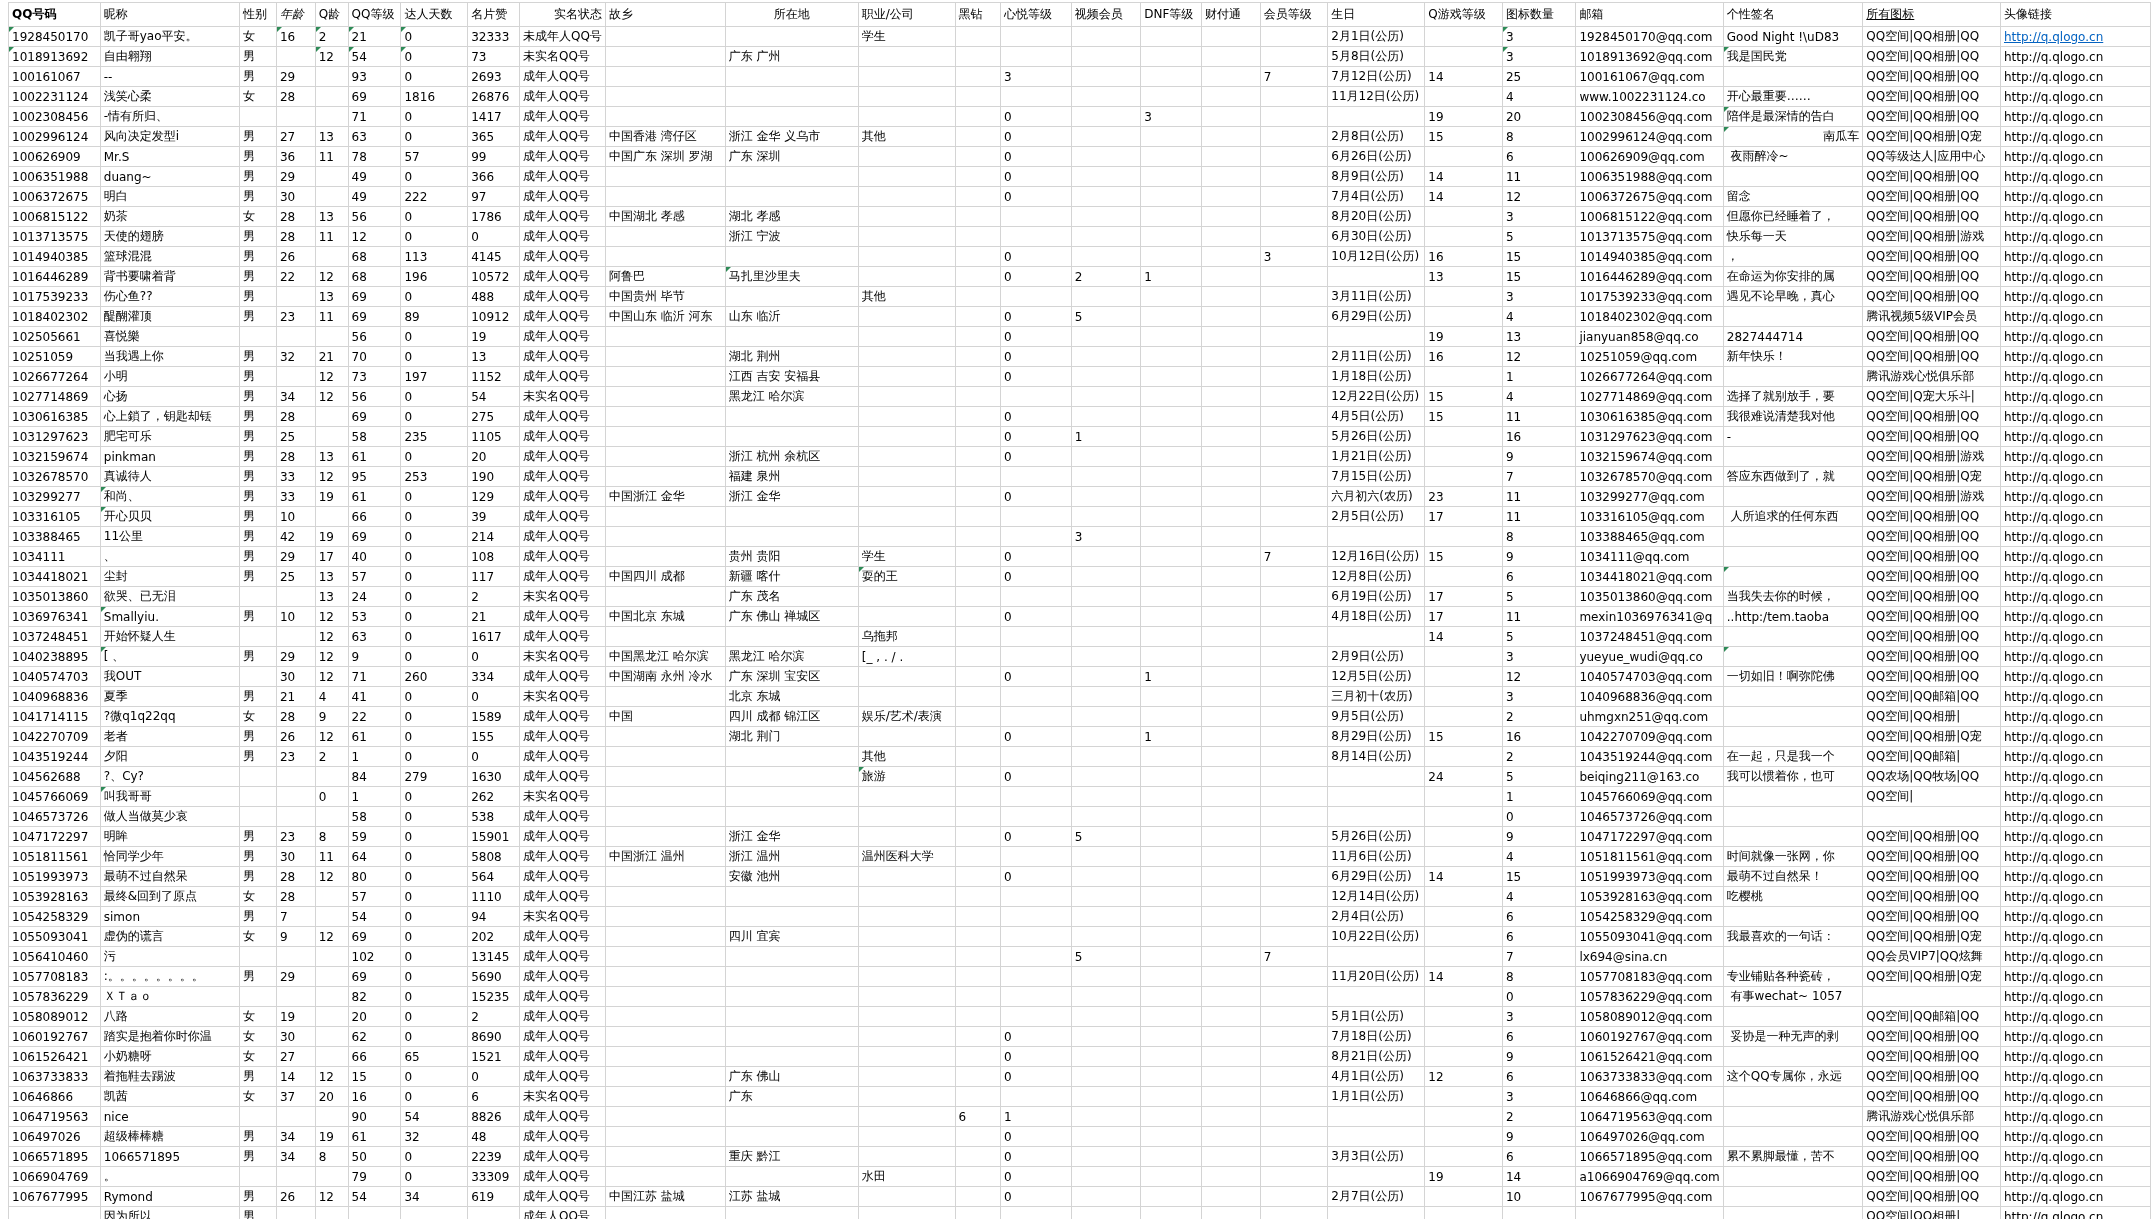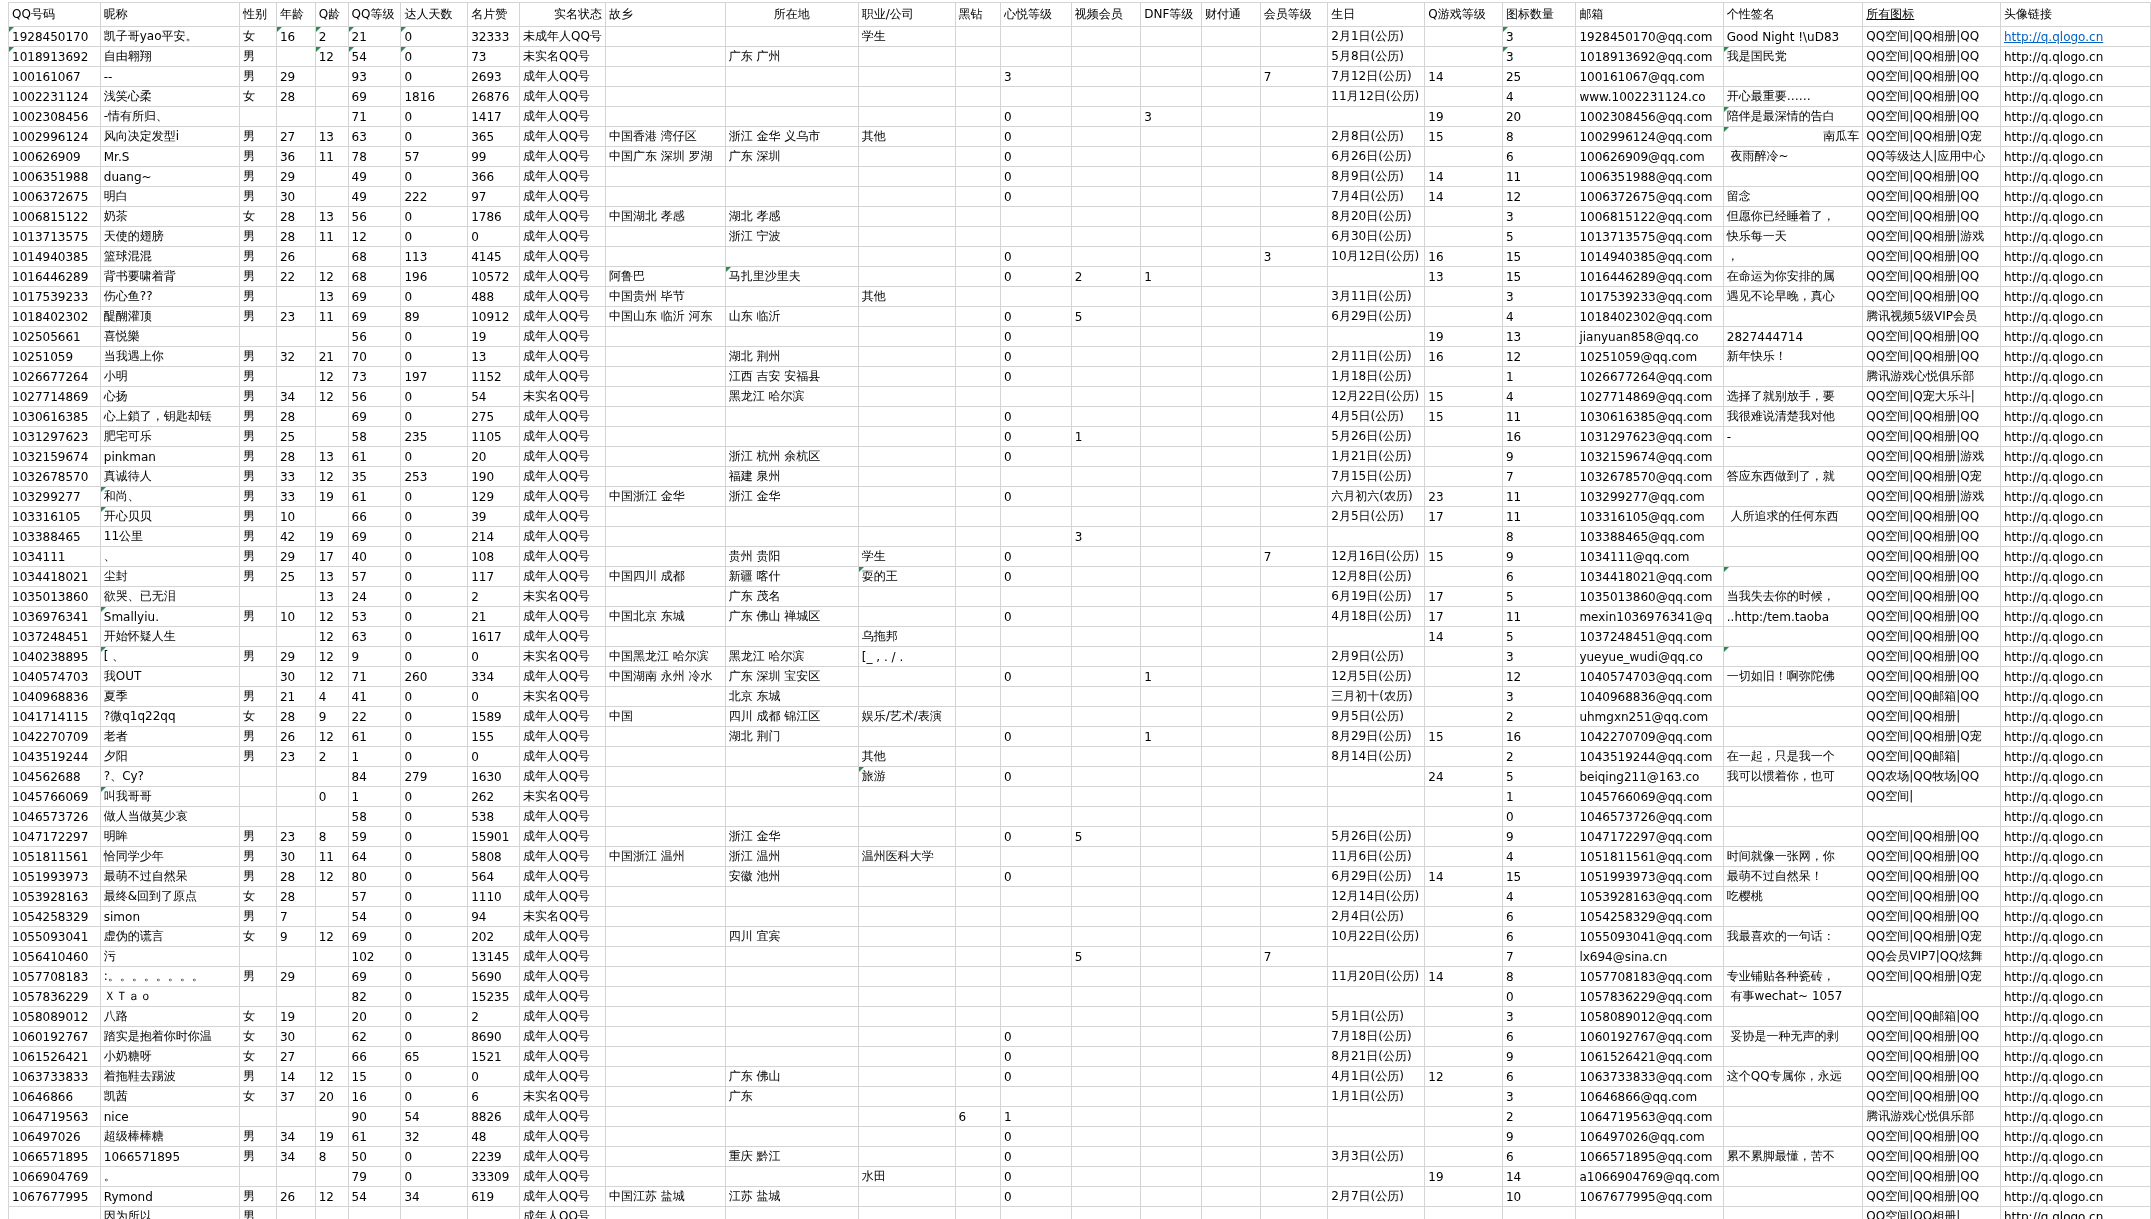--- a/index.html
+++ b/index.html
@@ -60,24 +60,24 @@
         <col style="width: 97px;">
         <col style="width: 78px;">
         <col style="width: 74px;">
         <col style="width: 140px;">
         <col style="width: 140px;">
         <col style="width: 138px;">
         <col style="width: 151px;">
       </colgroup>
     <thead>
         <tr>
-          <th style="height: 24px;">QQ号码</th>
+          <th style="height: 24px; font-weight: bold;">QQ号码</th>
           <th style="height: 24px;">昵称</th>
           <th style="height: 24px;">性别</th>
-          <th style="height: 24px;">年龄</th>
+          <th style="height: 24px; font-style: italic;">年龄</th>
           <th style="height: 24px;">Q龄</th>
           <th style="height: 24px;">QQ等级</th>
           <th style="height: 24px;">达人天数</th>
           <th style="height: 24px;">名片赞</th>
           <th style="height: 24px; text-align: right;">实名状态</th>
           <th style="height: 24px; margin-top: 24px;">故乡</th>
           <th style="height: 24px; text-align: center;">所在地</th>
           <th style="height: 24px;">职业/公司</th>
           <th style="height: 24px;">黑钻</th>
           <th style="height: 24px;">心悦等级</th>
@@ -688,21 +688,21 @@
           <td></td>
           <td>QQ空间|QQ相册|游戏</td>
           <td>http://q.qlogo.cn</td>
         </tr>
         <tr>
           <td>1032678570</td>
           <td>真诚待人</td>
           <td>男</td>
           <td>33</td>
           <td>12</td>
-          <td>35</td>
+          <td>95</td>
           <td>253</td>
           <td>190</td>
           <td>成年人QQ号</td>
           <td></td>
           <td>福建 泉州</td>
           <td></td>
           <td></td>
           <td></td>
           <td></td>
           <td></td>

